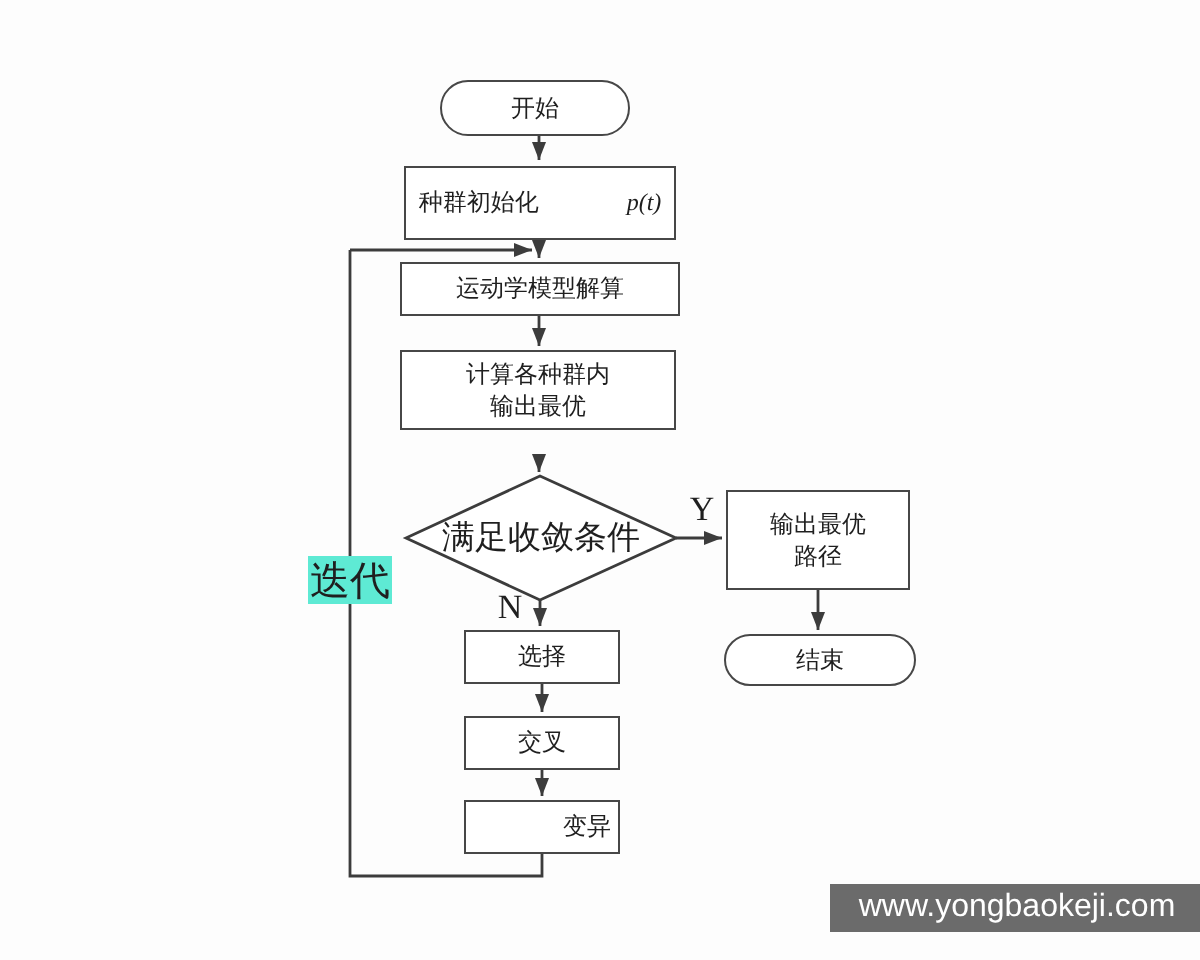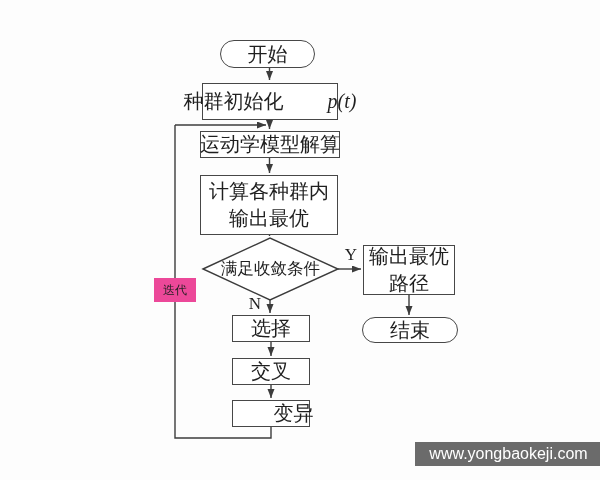--- a/index.html
+++ b/index.html
@@ -11,33 +11,33 @@
     font-family:"Liberation Serif","DejaVu Serif",serif;
     color:#1f1f1f;
   }
   .connectors{position:absolute;left:0;top:0;width:600px;height:480px;}
   .node{
     position:absolute;
     box-sizing:border-box;
     border:1.5px solid #474747;
     background:#fff;
     display:flex;align-items:center;justify-content:center;
-    font-size:20px;line-height:1.35;text-align:center;
+    font-size:12px;line-height:1.35;text-align:center;
     white-space:nowrap;
   }
   .oval{border-radius:14px;}
   .plain{
     position:absolute;
     background:transparent;border:none;
     display:flex;align-items:center;justify-content:center;
     text-align:center;
   }
   .mathvar{font-style:italic;margin-left:44px;}
   .yn{font-size:17px;}
-  .iterlabel{background:#ec4899;font-size:12px;}
+  .iterlabel{background:#5eead4;font-size:20px;}
   .badge{
     position:absolute;
     font-family:"Liberation Sans","DejaVu Sans",sans-serif;
     color:#ffffff;
     display:flex;align-items:center;justify-content:center;
     white-space:nowrap;
   }
   .badge-top{left:14px;top:8px;width:133px;height:30px;background:#545454;font-size:18px;}
   .badge-bottom{left:415px;top:442px;width:187px;height:24px;background:#6b6b6b;font-size:16px;}
 </style>
@@ -74,21 +74,21 @@
 
   <div class="node" style="left:202px;top:83px;width:136px;height:37px;">
     <span>种群初始化</span>
       <span class="mathvar">p(t)</span>
   </div>
 
   <div class="node" style="left:200px;top:131px;width:140px;height:27px;">
     <span>运动学模型解算</span>
   </div>
 
-  <div class="node" style="left:200px;top:175px;width:138px;height:60px;flex-direction:column;">
+  <div class="node" style="left:200px;top:175px;width:138px;height:40px;flex-direction:column;">
     <span>计算各种群内</span>
     <span>输出最优</span>
   </div>
 
   <div class="plain" style="left:203px;top:258px;width:135px;height:22px;font-size:16.5px;">
     <span>满足收敛条件</span>
   </div>
 
   <div class="plain yn" style="left:341px;top:245px;width:20px;height:20px;">
     <span>Y</span>

